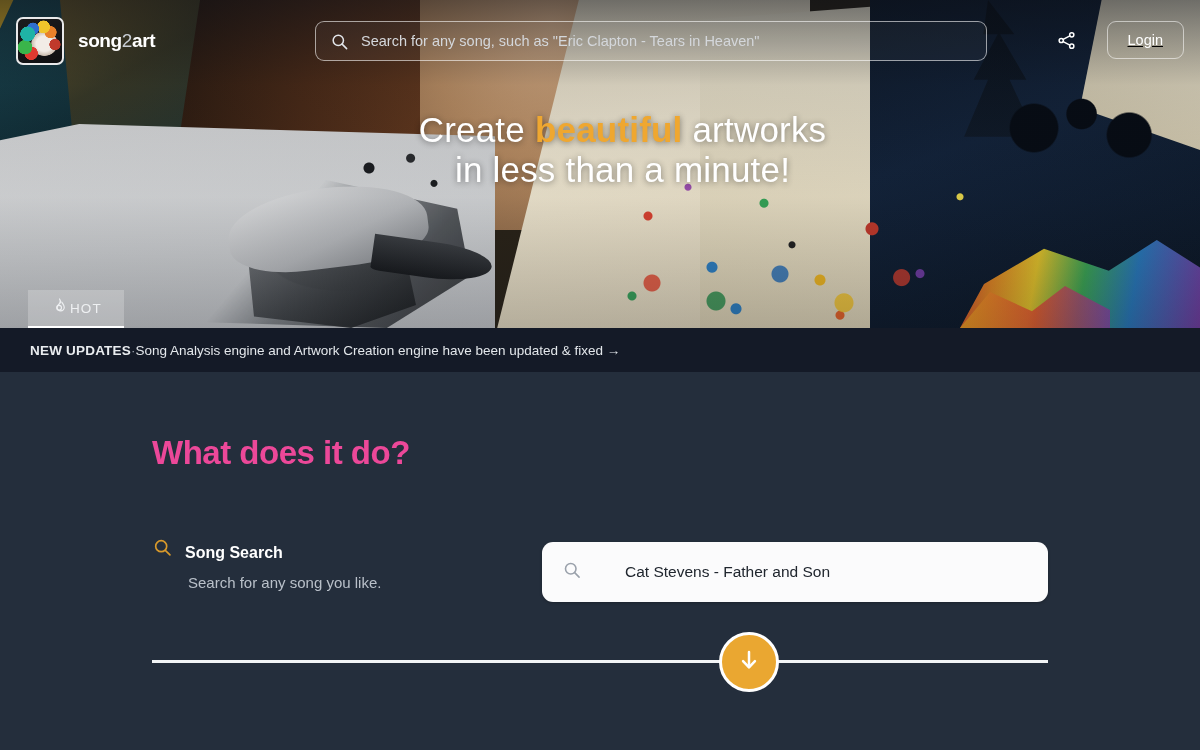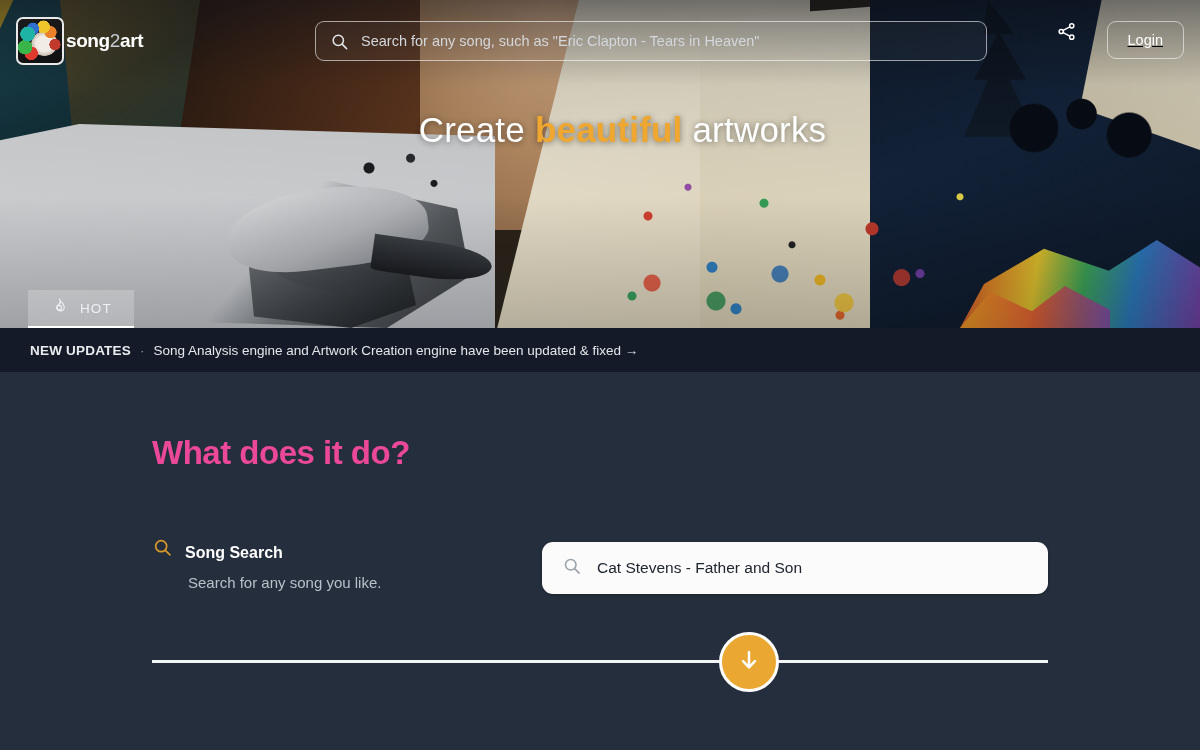--- a/index.html
+++ b/index.html
@@ -176,21 +176,21 @@
       radial-gradient(circle at 34% 22%, #2f6fd0 0 13%, transparent 14%),
       radial-gradient(circle at 16% 64%, #3ab54a 0 15%, transparent 16%),
       radial-gradient(circle at 30% 78%, #e03a2f 0 14%, transparent 15%),
       radial-gradient(circle at 58% 18%, #f0c42b 0 14%, transparent 15%),
       radial-gradient(circle at 74% 30%, #e8812a 0 13%, transparent 14%),
       radial-gradient(circle at 84% 58%, #c0392b 0 12%, transparent 13%),
       radial-gradient(ellipse at 60% 56%, #f2ece6 0 22%, #cdbfb2 34%, transparent 36%),
       linear-gradient(160deg,#1b1b1d,#101012);
     flex:none;
   }
-  .logo-text { margin-left:2px; font-size:19px; letter-spacing:-.4px; }
+  .logo-text { margin-left:14px; font-size:19px; letter-spacing:-.4px; }
   .logo-text .b { font-weight:bold; color:#fff; }
   .logo-text .two { font-weight:normal; color:#c7ccd3; }
 
   .search-wrap { position:absolute; left:315px; top:21px; width:672px; }
   .search-box {
     display:flex; align-items:center; height:40px;
     border:1px solid rgba(255,255,255,.58);
     border-radius:9px;
     background:rgba(255,255,255,.04);
     padding:0 14px;
@@ -198,21 +198,21 @@
   .search-box .ico { flex:none; display:flex; }
   .search-input {
     flex:1; background:transparent; border:0; outline:0;
     color:#dfe2e6; font-family:"Liberation Sans", sans-serif;
     font-size:14.5px; margin-left:12px;
   }
   .search-input::placeholder { color:#d4d7db; opacity:1; }
 
   .topbar-right {
     position:absolute; right:16px; top:21px;
-    display:flex; align-items:flex-start; gap:30px;text-decoration:underline;
+    display:flex; align-items:center; gap:30px;text-decoration:underline;
   }
   .share-btn { display:flex; align-items:center; cursor:pointer; }
   .login-btn {
     height:38px; padding:0 20px;
     border:1px solid rgba(255,255,255,.55);
     border-radius:9px; background:transparent;
     color:#fff; font-size:14.5px;
     font-family:"Liberation Sans", sans-serif;
     cursor:pointer; display:flex; align-items:center;
   }
@@ -227,58 +227,59 @@
     padding-left:45px;
   }
   .headline b { font-weight:bold; color:#efa730; }
 
   
   .hero-tabs {
     position:absolute; left:28px; bottom:0; z-index:20;
     display:flex; gap:6px;
   }
   .hero-tab {
-    display:flex; align-items:center; gap:11px;
+    display:flex; align-items:center; gap:1px;
     height:38px; padding:0 22px;
     background:rgba(255,255,255,.22);
     border-bottom:2px solid #fff;
     color:#eef0f2; font-size:13.5px; letter-spacing:1.1px;
     cursor:pointer;
   }
 
   
   .newsbar {
     position:absolute; left:0; top:328px; width:1200px; height:44px;
     background:#141a27;
     display:flex; align-items:center;
     color:#e9ecef; font-size:13.5px;
   }
-  .newsbar .pad { margin-left:30px; display:flex; align-items:center; gap:9px; }
+  .newsbar .pad { margin-left:30px; display:flex; align-items:center; }
   .newsbar .tag { font-weight:bold; letter-spacing:.2px; }
   .newsbar .dot { color:#9aa2ad; }
   .newsbar .msg { color:#e3e7eb; cursor:pointer; }
 
   
   .main { position:absolute; left:0; top:372px; width:1200px; height:378px; background:#242e3c; }
   .page-title {
     position:absolute; left:152px; top:62px;
     color:#ec4899; font-size:33px; font-weight:bold; letter-spacing:-.5px;
   }
 
   .feature-row { position:absolute; left:152px; top:165px; width:896px; }
   .feat-left { position:absolute; left:0; top:0; width:380px; }
   .feat-head { display:flex; align-items:flex-end; gap:12px; }
   .feat-title { color:#fff; font-size:16px; font-weight:bold; }
   .feat-desc { margin-top:12px; margin-left:36px; color:#b9c0c9; font-size:15px; }
 
   .demo-search {
-    position:absolute; left:390px; top:5px; width:506px; height:52px;
+    position:absolute; left:390px; top:5px; width:506px; height:60px;
     background:#fbfbfc; border-radius:11px;
     display:flex; align-items:center; padding:0 20px;
     box-shadow:0 1px 3px rgba(0,0,0,.25);
+    gap:28px;
   }
   .demo-search .txt { margin-left:15px; color:#20262e; font-size:15.5px; }
 
   .divider {
     position:absolute; left:152px; top:288px; width:896px; height:3px;
     background:#f2f4f6;
   }
   .down-circle {
     position:absolute; left:719px; top:260px;
     width:60px; height:60px; border-radius:50%;
@@ -313,20 +314,21 @@
     <div class="art-cap"></div>
     <div class="art-cap-brim"></div>
     <div class="art-ink"></div>
   </div>
   <div class="hero-scrim"></div>
 
   <div class="headline">
     <div>
       <span>Create </span><b>beautiful</b><span> artworks</span>
     </div>
+    <div>in less than a minute!</div>
   </div>
 
   <div class="hero-tabs">
     <div class="hero-tab">
       <span>
         <svg width="19" height="19" viewBox="0 0 24 24" fill="none" stroke="#eef0f2" stroke-width="1.5" stroke-linecap="round" stroke-linejoin="round">
           <path d="M12 2.5c2.2 3 1 5 0 6-1.2 1.2-3 2-3 4.5a4.5 4.5 0 1 0 9 0c0-3-2-4.5-3-6.5"></path>
           <circle cx="11.5" cy="13.5" r="3"></circle>
         </svg>
       </span>

